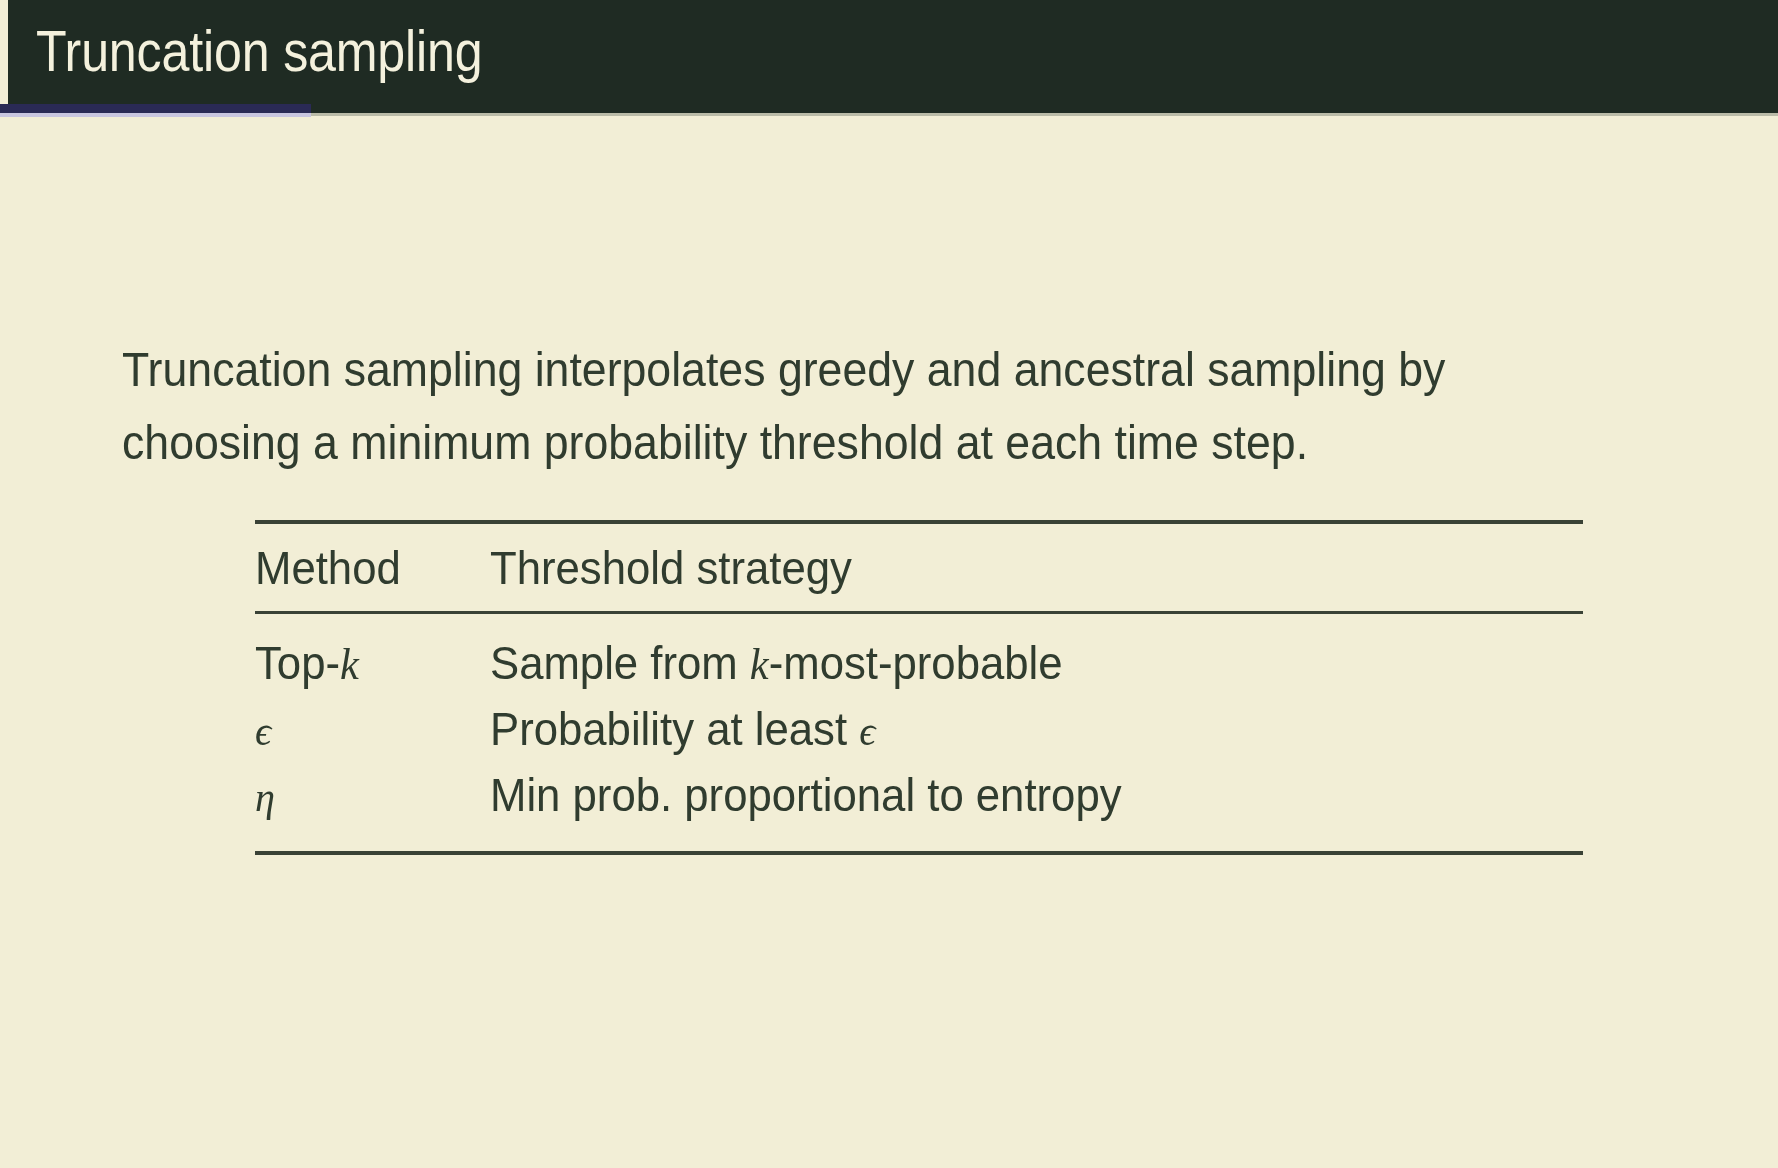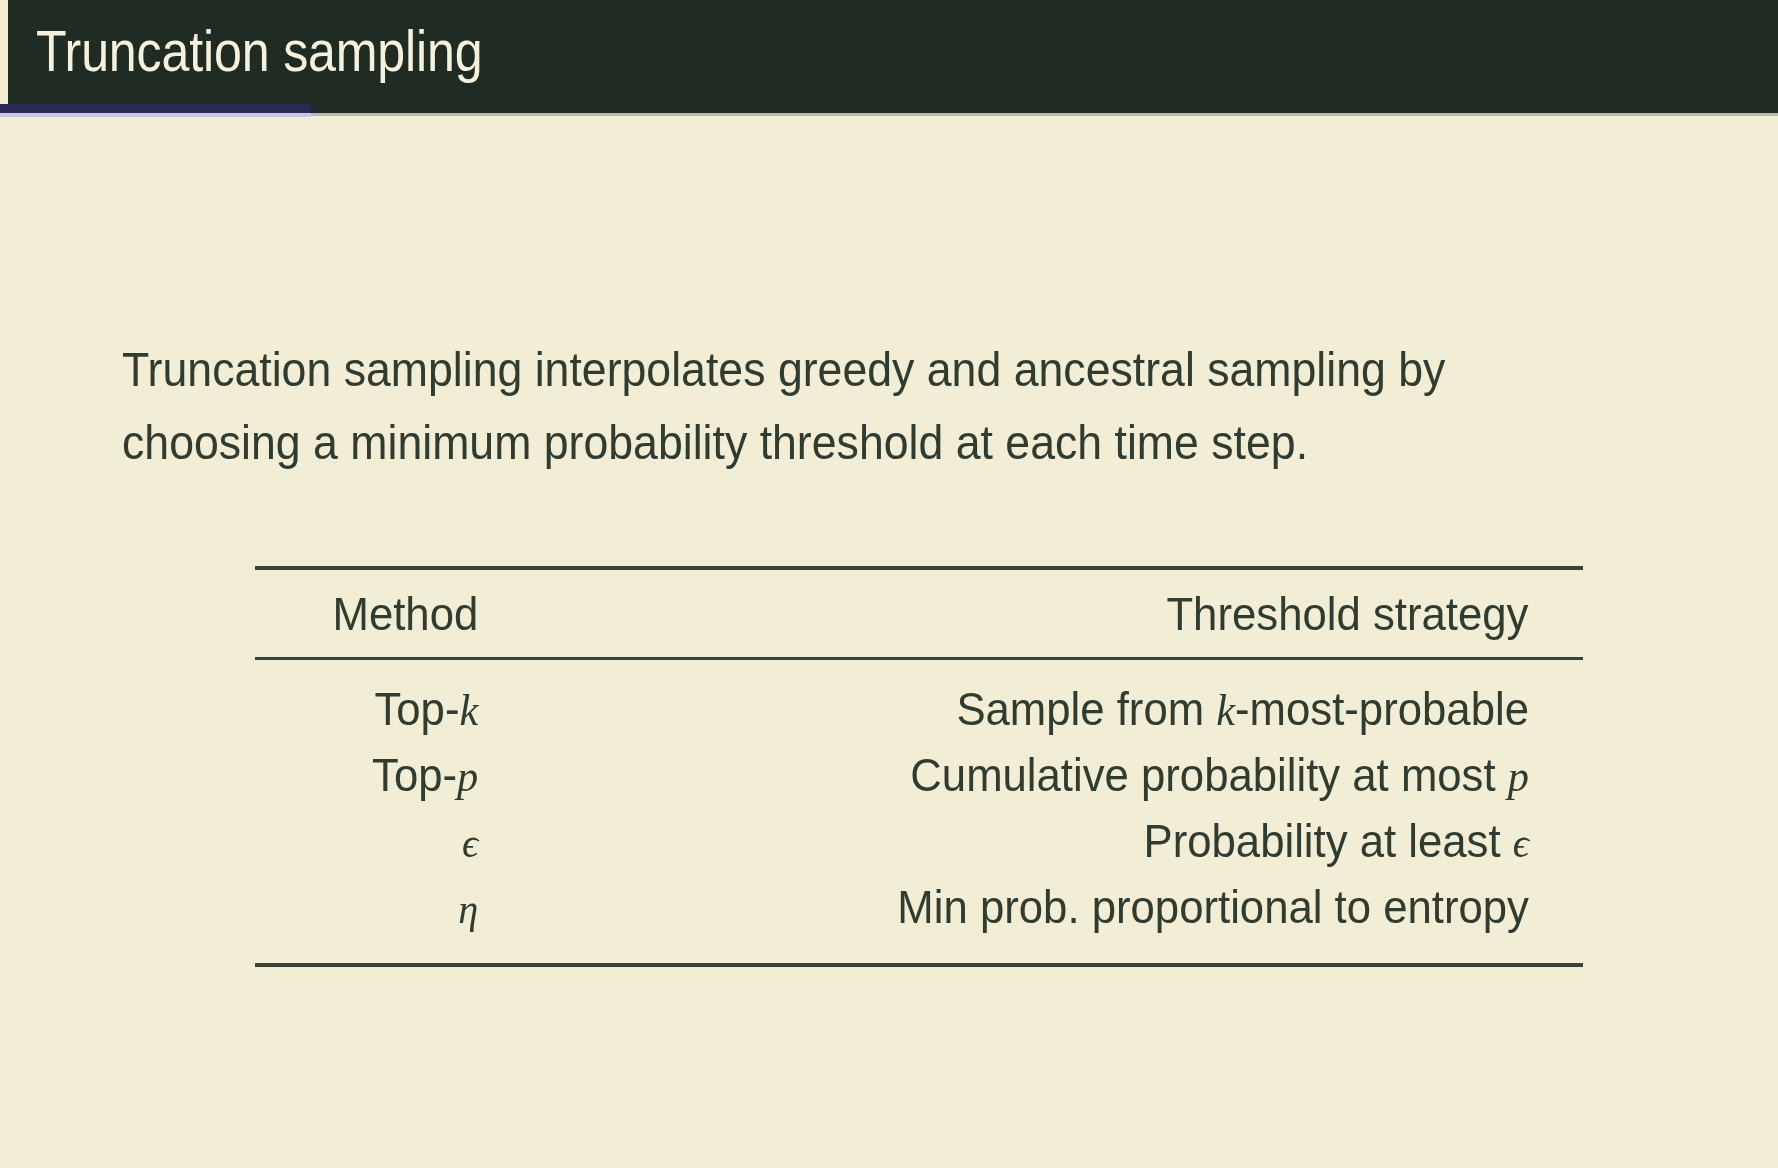--- a/index.html
+++ b/index.html
@@ -89,40 +89,38 @@
     line-height: 73px;
     color: #303c2f;
     transform: scaleX(0.93);
     transform-origin: left top;
   }
 
   
   #spec-table {
     position: absolute;
     left: 255px;
-    top: 566px;
+    top: 520px;
     width: 1328px;
-    text-align: right;
   }
   .rule {
     height: 0;
     border-top: 4px solid #3a4236;
     width: 100%;
   }
   .rule.thin {
     border-top-width: 3px;
   }
   #table-head-row {
     display: flex;
     padding: 13px 0 12px 0;
   }
   .tbl-row {
     display: flex;
     align-items: baseline;
-    gap: 12px;
   }
   #table-body {
     padding-top: 17px;
     padding-bottom: 22px;
   }
   .col-method {
     width: 235px;
     flex: 0 0 235px;
     font-size: 46px;
     line-height: 65px;
@@ -189,24 +187,20 @@
       <div class="col-method th">Method</div>
       <div class="col-strategy th">Threshold strategy</div>
     </div>
 
     <div class="rule thin"></div>
 
     <div id="table-body">
         <div class="tbl-row">
           <div class="col-method">Top-<span class="mathit">k</span></div>
           <div class="col-strategy">Sample from <span class="mathit">k</span>-most-probable</div>
-        </div>
-        <div class="tbl-row">
-          <div class="col-method">Top-<span class="mathit">p</span></div>
-          <div class="col-strategy">Cumulative probability at most <span class="mathit">p</span></div>
         </div>
         <div class="tbl-row">
           <div class="col-method"><span class="mathsym">ϵ</span></div>
           <div class="col-strategy">Probability at least <span class="mathsym">ϵ</span></div>
         </div>
         <div class="tbl-row">
           <div class="col-method"><span class="mathsym">η</span></div>
           <div class="col-strategy">Min prob. proportional to entropy</div>
         </div>
       </div>

